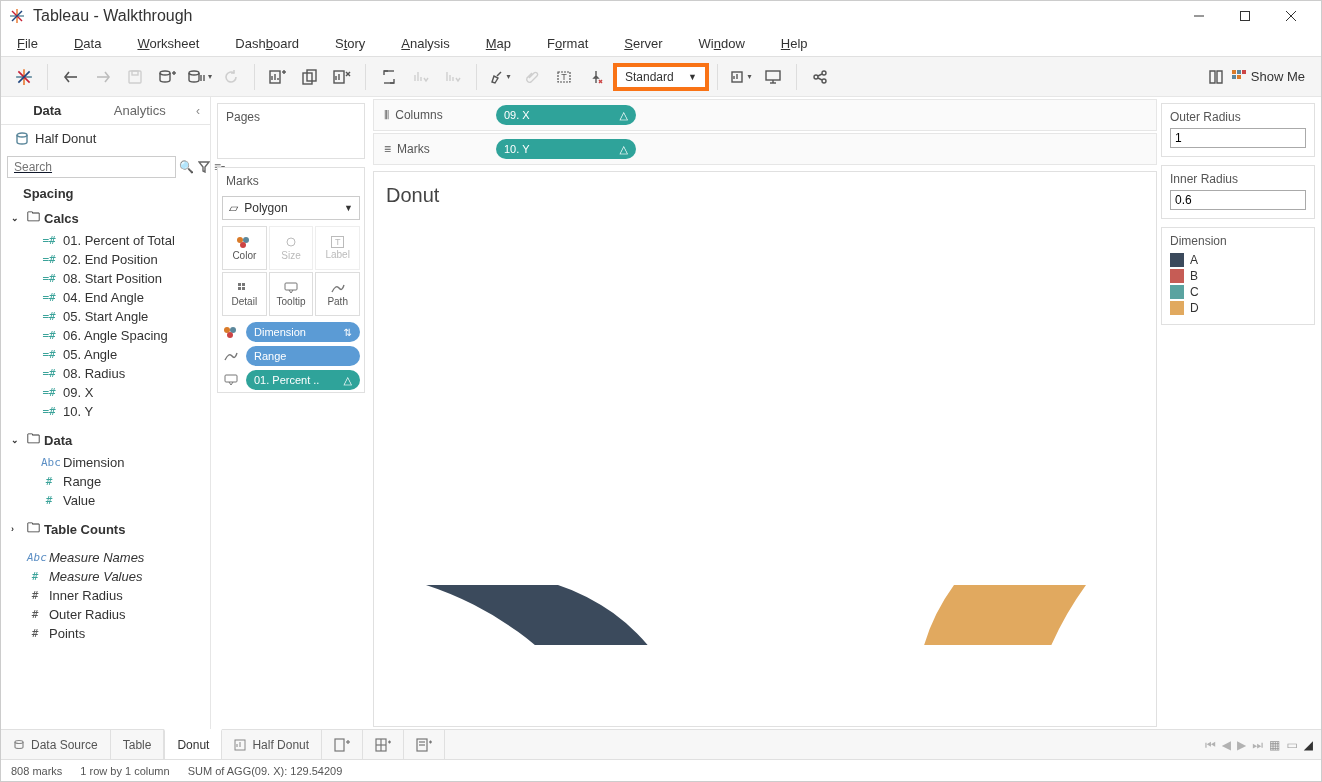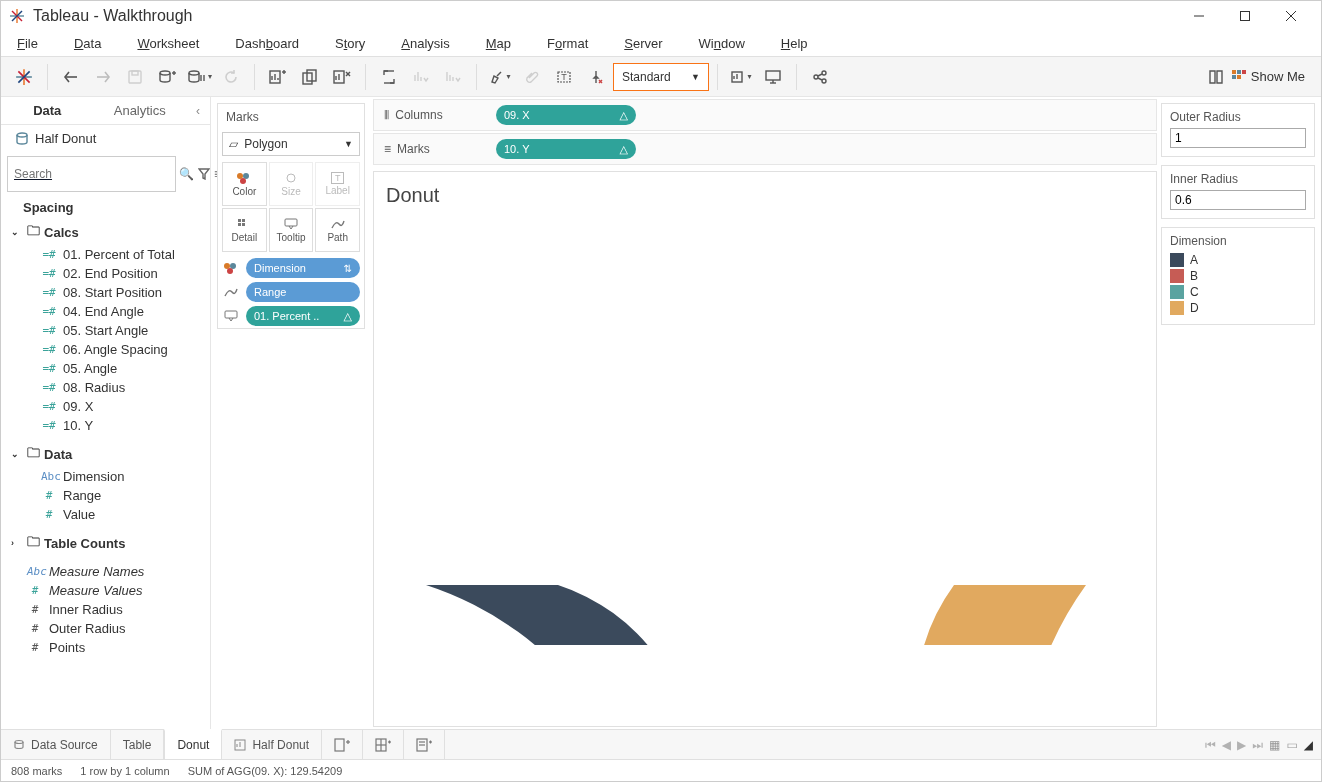--- a/index.html
+++ b/index.html
@@ -15,35 +15,35 @@
 
 
 .menubar { height: 26px; display: flex; align-items: center; padding: 0 8px; gap: 20px; border-bottom: 1px solid #e0e0e0; }
 .menubar span { padding: 2px 8px; font-size: 13px; }
 .menubar span u { text-decoration: underline; }
 
 
 .toolbar { height: 40px; background: #f5f5f5; border-bottom: 1px solid #e6e6e6; display: flex; align-items: center; padding: 0 8px; gap: 2px; }
 .tb-btn { width: 30px; height: 30px; display: flex; align-items: center; justify-content: center; color: #555; border-radius: 2px; }
 .tb-sep { width: 1px; height: 26px; background: #ddd; margin: 0 6px; }
-.tb-dropdown { display: flex; align-items: center; height: 28px; border: 1px solid #f97316; background: #fff; padding: 0 8px; min-width: 96px; justify-content: space-between; }
+.tb-dropdown { display: flex; align-items: center; height: 28px; border: 4px solid #f97316; background: #fff; padding: 0 8px; min-width: 96px; justify-content: space-between; }
 .showme { margin-left: auto; display: flex; align-items: center; gap: 6px; font-size: 13px; padding-right: 8px; }
 
 
 .main { display: flex; height: calc(100% - 30px - 26px - 40px - 30px - 22px); }
 
 
 .sidepane { width: 210px; border-right: 1px solid #e6e6e6; display: flex; flex-direction: column; }
 .sidetabs { display: flex; border-bottom: 1px solid #e6e6e6; }
 .sidetab { flex: 1; text-align: center; padding: 6px 0; font-size: 13px; color: #666; }
 .sidetab.active { font-weight: bold; color: #333; }
 .sidetab-collapse { width: 24px; display: flex; align-items: center; justify-content: center; color: #888; }
 .datasource { display: flex; align-items: center; gap: 6px; padding: 6px 14px; font-size: 13px; }
 .search-row { display: flex; align-items: center; gap: 4px; padding: 4px 6px; }
-.search-row input { flex: 1; border: 1px solid #ccc; height: 36px; padding: 0 6px; font-size: 12px; color: #0f172a; text-decoration: underline; }
+.search-row input { flex: 1; border: 1px solid #ccc; height: 22px; padding: 0 6px; font-size: 12px; color: #0f172a; text-decoration: underline; }
 .icon12 { width: 14px; height: 14px; display: flex; align-items: center; justify-content: center; color: #666; }
 .folders-hdr { font-weight: bold; padding: 4px 16px 4px 22px; font-size: 13px; }
 .tree { padding: 0 8px; overflow-y: auto; flex: 1; }
 .tree-folder { display: flex; align-items: center; gap: 4px; padding: 2px 2px; font-weight: bold; font-size: 13px; }
 .tree-item { display: flex; align-items: center; gap: 6px; padding: 2px 0 2px 32px; font-size: 13px; }
 .tree-item .ico { width: 16px; text-align: center; font-family: monospace; font-size: 11px; }
 .ico-teal { color: #3ba39a; } .ico-blue { color: #5b8ec4; } .ico-black { color: #555; }
 .tree-item.italic { font-style: italic; }
 .param-hdr { font-weight: bold; padding: 8px 16px 4px 18px; font-size: 13px; }
 
@@ -443,20 +443,23 @@
           </div>
           <div class="tree-item" style="padding-left: 18px;">
             <span class="ico ico-black">#</span>
             <span>Points</span>
           </div>
         </div>
     </div>
   </div>
 
   <div class="shelfcol">
+    <div class="card" style="height:56px">
+      <div class="card-title">Pages</div>
+    </div>
     <div class="card">
       <div class="card-title">Marks</div>
       <div class="marks-select">
         <span style="display:flex;align-items:center;gap:6px">
             <span>▱</span>
             <span>Polygon</span>
           </span>
         <span style="font-size:9px">▼</span>
       </div>
       <div class="marks-grid" id="marks-grid">

